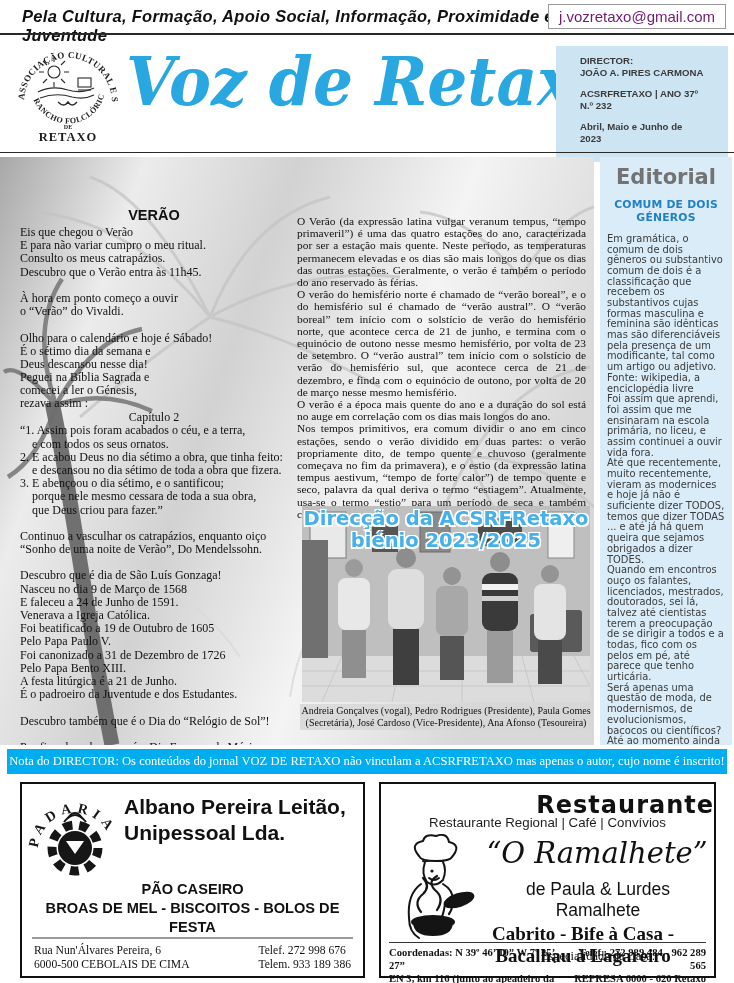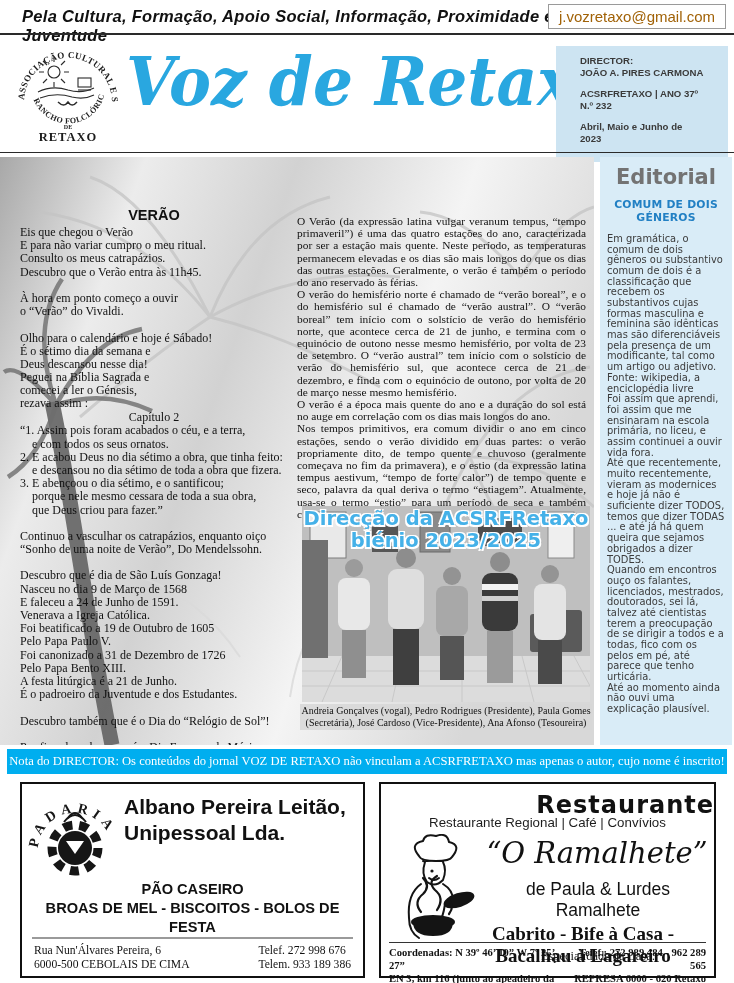--- a/index.html
+++ b/index.html
@@ -4,21 +4,21 @@
 <style>
   html,body { margin:0; padding:0; background:#9a9a9a; }
   .page { position:relative; width:734px; height:983px; margin:0 auto; background:#fff;
           overflow:hidden; font-family:"Liberation Serif", serif; color:#111; }
 
   
   .motto { position:absolute; top:7px; left:22px; width:555px;
            font-family:Liberation Sans, sans-serif; font-style:italic; font-weight:bold;
            font-size:16.5px; letter-spacing:.3px; }
   .email-box { position:absolute; top:4px; right:8px; border:1px solid #9a9a9a;
-               padding:3px 10px; font-family:"Liberation Sans", sans-serif; font-size:15px; color:#a16207; background:#fff; }
+               padding:3px 10px; font-family:"Liberation Sans", sans-serif; font-size:15px; color:#701a75; background:#fff; }
   .rule1 { position:absolute; top:33px; left:0; width:734px; border-top:2px solid #2a2a2a; }
   .logo-svg { position:absolute; top:36px; left:12px; }
   .masthead-title { position:absolute; top:44px; left:126px; width:478px; text-align:center;
                     font-family:"DejaVu Serif", serif; font-style:italic; font-weight:bold;
                     font-size:63px; color:#29a7e0; transform:scaleY(1.08); white-space:nowrap; }
   .director-box { position:absolute; top:46px; right:6px; width:124px; height:98px;
                   background:#cde4f2; padding:9px 24px; box-sizing:content-box;
                   font-family:"Liberation Sans", sans-serif; font-weight:bold; font-size:9.6px;
                   color:#3a3a3a; line-height:1.3; }
   .director-box .gap { height:8px; }
@@ -290,20 +290,21 @@
     <div class="editorial-title">Editorial</div>
     <div class="editorial-sub">
       <div>COMUM DE DOIS</div>
       <div>GÉNEROS</div>
     </div>
     <div class="editorial-body">
         <p>Em gramática, o comum de dois gêneros ou substantivo comum de dois é a classificação que recebem os substantivos cujas formas masculina e feminina são idênticas mas são diferenciáveis pela presença de um modificante, tal como um artigo ou adjetivo. Fonte: wikipedia, a enciclopédia livre</p>
         <p>Foi assim que aprendi, foi assim que me ensinaram na escola primária, no liceu, e assim continuei a ouvir vida fora.</p>
         <p>Até que recentemente, muito recentemente, vieram as modernices e hoje já não é suficiente dizer TODOS, temos que dizer TODAS ... e até já há quem queira que sejamos obrigados a dizer TODES.</p>
         <p>Quando em encontros ouço os falantes, licenciados, mestrados, doutorados, sei lá, talvez até cientistas terem a preocupação de se dirigir a todos e a todas, fico com os pelos em pé, até parece que tenho urticária.</p>
+        <p>Será apenas uma questão de moda, de modernismos, de evolucionismos, bacocos ou científicos?</p>
         <p>Até ao momento ainda não ouvi uma explicação plausível.</p>
       </div>
 
   </div>
 
   <div class="banner">Nota do DIRECTOR: Os conteúdos do jornal VOZ DE RETAXO não vinculam a ACSRFRETAXO mas apenas o autor, cujo nome é inscrito!</div>
 
   <div class="ad ad-bakery">
     <svg class="bakery-logo" width="94" height="96" viewBox="0 0 94 96">
       <defs>

